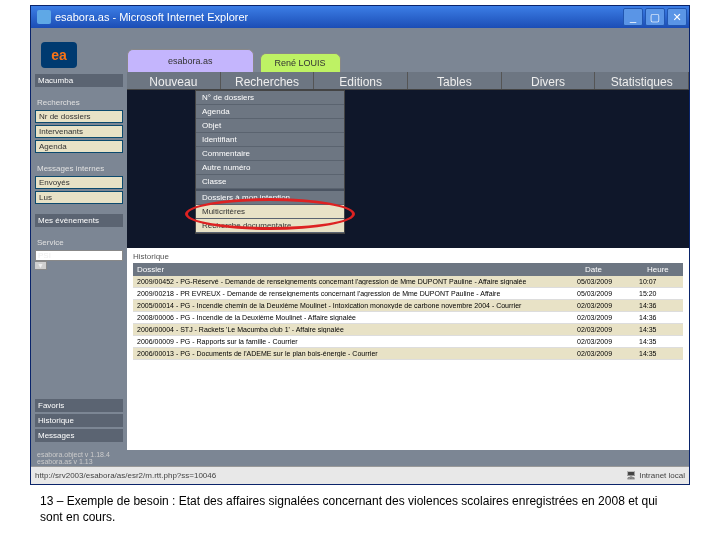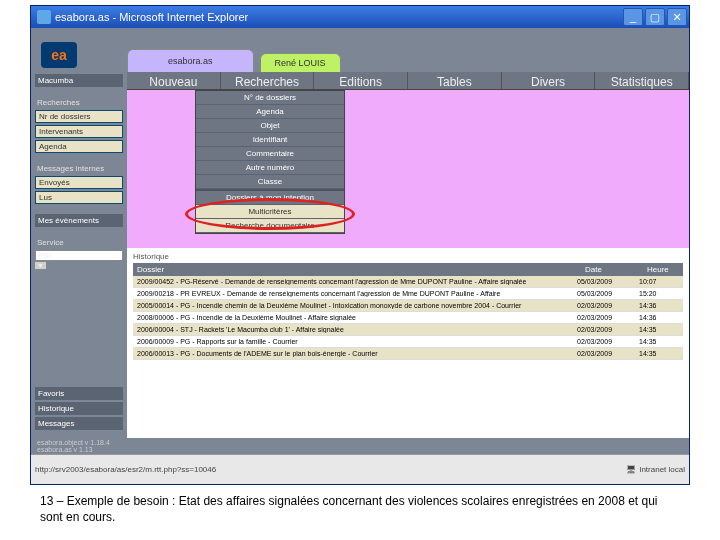--- a/index.html
+++ b/index.html
@@ -21,38 +21,38 @@
   .sidebar { width: 96px; background: #7c8694; padding: 2px 4px; display: flex; flex-direction: column; gap: 2px; font-size: 8px; color: #eee; }
   .side-hdr { background: #5b6472; color: #fff; padding: 2px 3px; font-size: 8px; }
   .side-item { background: #e8e2c6; color: #333; padding: 1px 3px; border: 1px solid #0c4a6e; font-size: 8px; }
   .side-plain { color: #e0e0e0; padding: 1px 2px; font-size: 8px; }
   .side-select { display: flex; flex-direction: column; }
   .side-select .sel { flex: 1; background: #fff; border: 1px solid #888; font-size: 8px; padding: 0 2px; }
   .side-select .arr { width: 12px; background: #cfcfcf; border: 1px solid #888; border-left: none; font-size: 7px; display: flex; align-items: center; justify-content: center; }
   .main { flex: 1; background: #fff; display: flex; flex-direction: column; }
   .menurow { height: 18px; background: #6d7682; display: flex; border-bottom: 1px solid #444; }
   .menuitem { flex: 1; text-align: center; color: #eee; font-size: 12px; padding: 3px 2px; border-right: 1px solid #555; }
-  .dropdown-area { position: relative; height: 158px; background: #f0abfc; text-align: center; }
+  .dropdown-area { position: relative; height: 158px; background: #0f172a; }
   .dropdown { position: absolute; left: 68px; top: 0; width: 150px; background: #6d7682; border: 1px solid #444; }
   .dd-item { color: #fff; font-size: 8px; padding: 2px 6px; border-bottom: 1px solid #5a636f; }
   .dd-item.spaced { border-top: 2px solid #4a5361; }
   .dd-item.hi { background: #e8e2c6; color: #333; }
   .red-circle { position: absolute; left: 58px; top: 108px; width: 170px; height: 32px; border: 3px solid #d22; border-radius: 50% / 50%; pointer-events: none; }
   .hist { flex: 1; padding: 4px 6px 2px 6px; display: flex; flex-direction: column; }
   .hist-title { font-size: 8px; color: #555; margin-bottom: 2px; }
   .hist-head { display: flex; background: #6d7682; color: #fff; font-size: 8px; }
   .hist-head .c1 { flex: 1; padding: 2px 4px; }
   .hist-head .c2 { width: 62px; padding: 2px 4px; }
   .hist-head .c3 { width: 40px; padding: 2px 4px; }
   .hist-row { display: flex; font-size: 7px; padding: 2px 4px; border-bottom: 1px solid #ddd; }
   .hist-row.hl { background: #e8e2c6; }
   .hist-row .c1 { flex: 1; overflow: hidden; white-space: nowrap; text-overflow: ellipsis; }
   .hist-row .c2 { width: 62px; }
   .hist-row .c3 { width: 40px; }
-  .statusbar { height: 30px; background: #e8e8e8; border-top: 1px solid #999; display: flex; align-items: center; font-size: 8px; color: #444; padding: 0 4px; }
+  .statusbar { height: 18px; background: #e8e8e8; border-top: 1px solid #999; display: flex; align-items: center; font-size: 8px; color: #444; padding: 0 4px; }
   .statusbar .url { flex: 1; }
   .statusbar .zone { display: flex; align-items: center; gap: 3px; }
   .versionbar { font-size: 7px; color: #ccc; background: #7c8694; padding: 1px 6px; }
   .caption { width: 640px; margin: 8px auto 0; font-size: 12px; font-family: Verdana, sans-serif; line-height: 1.35; }
   .spacer-flex { flex: 1; }
 </style>
 </head>
 <body>
 
 <div class="page">

